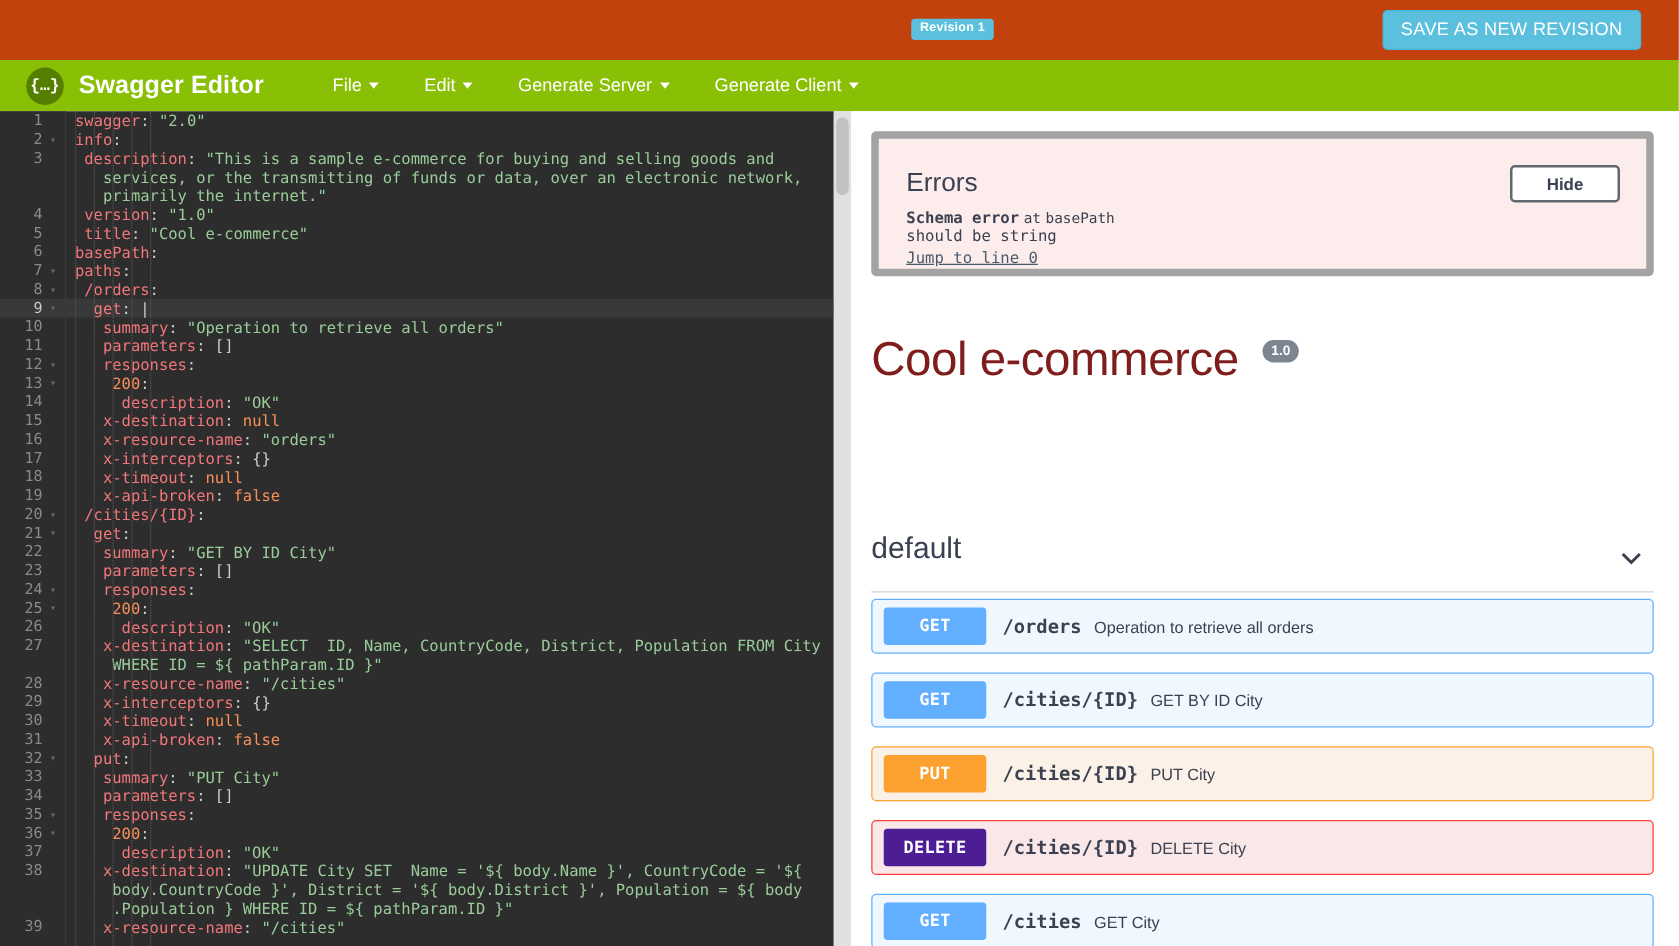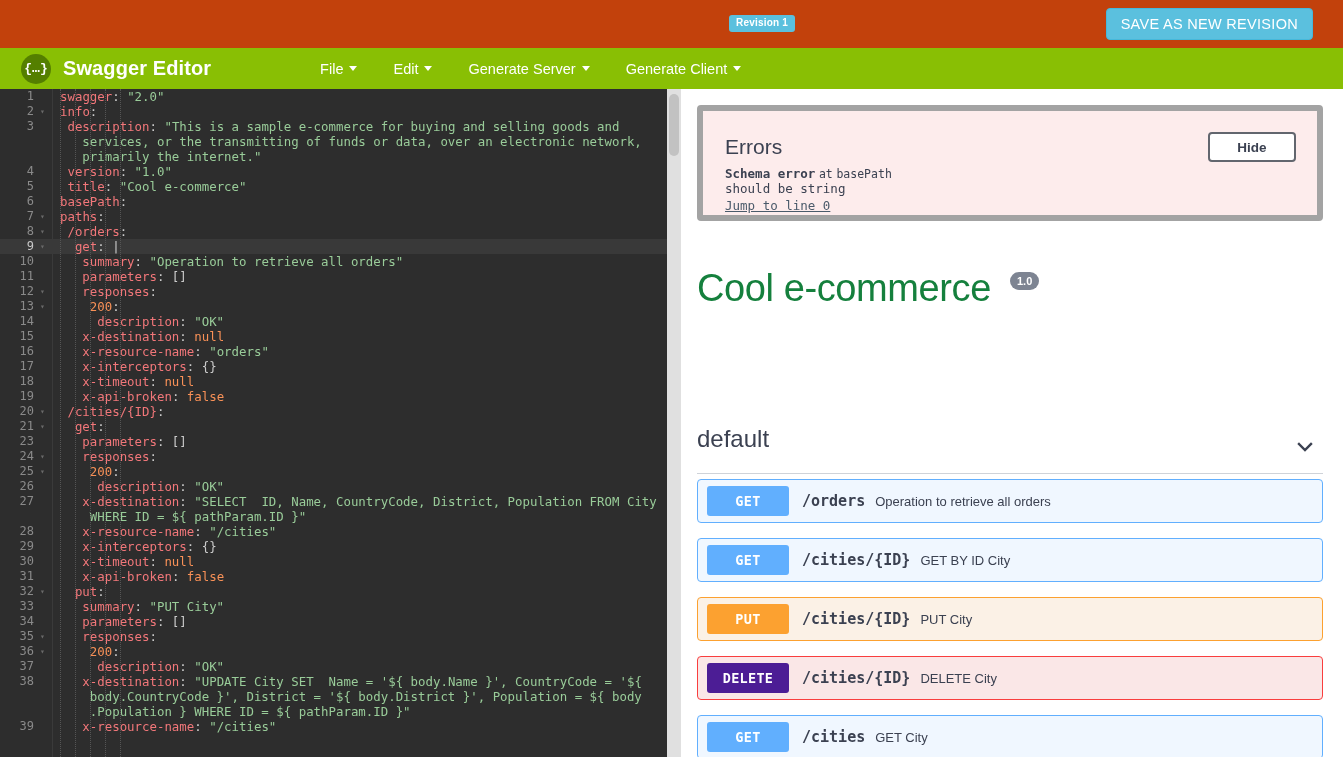--- a/index.html
+++ b/index.html
@@ -50,21 +50,21 @@
     width: 30px; height: 30px; border-radius: 50%;
     background: #547f00;
     display: flex; align-items: center; justify-content: center;
     color: #ffffff; font-size: 13px; font-weight: bold;
     font-family: "Liberation Mono", monospace;
   }
   .brand {
     margin-left: 12px; color: #ffffff;
     font-size: 20px; font-weight: bold; letter-spacing: .1px;
   }
-  .menu { display: flex; align-items: flex-end; margin-left: 109px; }
+  .menu { display: flex; align-items: flex-end; margin-left: 55px; }
   .menu-item {
     color: #ffffff; font-size: 14.5px;
     margin-right: 36px; cursor: pointer;
     display: flex; align-items: center;
   }
   .caret {
     display: inline-block; margin-left: 6px;
     width: 0; height: 0;
     border-left: 4px solid transparent;
     border-right: 4px solid transparent;
@@ -156,21 +156,21 @@
     position: absolute; right: 21px; top: 21px;
     width: 88px; height: 30px;
     background: #ffffff; border: 2px solid #62666e; border-radius: 4px;
     color: #3b4151; font-size: 13.5px; font-weight: bold;
     display: flex; align-items: center; justify-content: center;
     cursor: pointer;
   }
 
   .api-title {
     position: absolute; left: 16px; top: 178px;
-    font-size: 38px; font-weight: normal; color: #15803d;
+    font-size: 38px; font-weight: normal; color: #7f1d1d;
     letter-spacing: -.4px;
   }
   .version-pill {
     position: absolute; left: 329px; top: 183px;
     background: #7d8492; color: #ffffff;
     font-size: 11px; font-weight: bold;
     padding: 3px 7px; border-radius: 57px; line-height: 1.1;
   }
   .api-desc {
     position: absolute; left: 16px; top: 232px; width: 590px;
@@ -271,20 +271,21 @@
       <div class="crow"><span class="lnum">12</span><span class="fold">▾</span><span class="ctext"><span class="ind" style="width: 22.35px;"></span><span class="k">responses</span><span class="p">:</span></span></div>
       <div class="crow"><span class="lnum">13</span><span class="fold">▾</span><span class="ctext"><span class="ind" style="width: 29.8px;"></span><span class="n">200</span><span class="p">:</span></span></div>
       <div class="crow"><span class="lnum">14</span><span class="ctext"><span class="ind" style="width: 37.25px;"></span><span class="k">description</span><span class="p">: </span><span class="s">"OK"</span></span></div>
       <div class="crow"><span class="lnum">15</span><span class="ctext"><span class="ind" style="width: 22.35px;"></span><span class="k">x-destination</span><span class="p">: </span><span class="n">null</span></span></div>
       <div class="crow"><span class="lnum">16</span><span class="ctext"><span class="ind" style="width: 22.35px;"></span><span class="k">x-resource-name</span><span class="p">: </span><span class="s">"orders"</span></span></div>
       <div class="crow"><span class="lnum">17</span><span class="ctext"><span class="ind" style="width: 22.35px;"></span><span class="k">x-interceptors</span><span class="p">: {}</span></span></div>
       <div class="crow"><span class="lnum">18</span><span class="ctext"><span class="ind" style="width: 22.35px;"></span><span class="k">x-timeout</span><span class="p">: </span><span class="n">null</span></span></div>
       <div class="crow"><span class="lnum">19</span><span class="ctext"><span class="ind" style="width: 22.35px;"></span><span class="k">x-api-broken</span><span class="p">: </span><span class="n">false</span></span></div>
       <div class="crow"><span class="lnum">20</span><span class="fold">▾</span><span class="ctext"><span class="ind" style="width: 7.45px;"></span><span class="k">/cities/{ID}</span><span class="p">:</span></span></div>
       <div class="crow"><span class="lnum">21</span><span class="fold">▾</span><span class="ctext"><span class="ind" style="width: 14.9px;"></span><span class="k">get</span><span class="p">:</span></span></div>
+      <div class="crow"><span class="lnum">22</span><span class="ctext"><span class="ind" style="width: 22.35px;"></span><span class="k">summary</span><span class="p">: </span><span class="s">"GET BY ID City"</span></span></div>
       <div class="crow"><span class="lnum">23</span><span class="ctext"><span class="ind" style="width: 22.35px;"></span><span class="k">parameters</span><span class="p">: []</span></span></div>
       <div class="crow"><span class="lnum">24</span><span class="fold">▾</span><span class="ctext"><span class="ind" style="width: 22.35px;"></span><span class="k">responses</span><span class="p">:</span></span></div>
       <div class="crow"><span class="lnum">25</span><span class="fold">▾</span><span class="ctext"><span class="ind" style="width: 29.8px;"></span><span class="n">200</span><span class="p">:</span></span></div>
       <div class="crow"><span class="lnum">26</span><span class="ctext"><span class="ind" style="width: 37.25px;"></span><span class="k">description</span><span class="p">: </span><span class="s">"OK"</span></span></div>
       <div class="crow"><span class="lnum">27</span><span class="ctext"><span class="ind" style="width: 22.35px;"></span><span class="k">x-destination</span><span class="p">: </span><span class="s">"SELECT  ID, Name, CountryCode, District, Population FROM City</span></span></div>
       <div class="crow"><span class="lnum"></span><span class="ctext"><span class="ind" style="width: 29.8px;"></span><span class="s">WHERE ID = ${ pathParam.ID }"</span></span></div>
       <div class="crow"><span class="lnum">28</span><span class="ctext"><span class="ind" style="width: 22.35px;"></span><span class="k">x-resource-name</span><span class="p">: </span><span class="s">"/cities"</span></span></div>
       <div class="crow"><span class="lnum">29</span><span class="ctext"><span class="ind" style="width: 22.35px;"></span><span class="k">x-interceptors</span><span class="p">: {}</span></span></div>
       <div class="crow"><span class="lnum">30</span><span class="ctext"><span class="ind" style="width: 22.35px;"></span><span class="k">x-timeout</span><span class="p">: </span><span class="n">null</span></span></div>
       <div class="crow"><span class="lnum">31</span><span class="ctext"><span class="ind" style="width: 22.35px;"></span><span class="k">x-api-broken</span><span class="p">: </span><span class="n">false</span></span></div>

